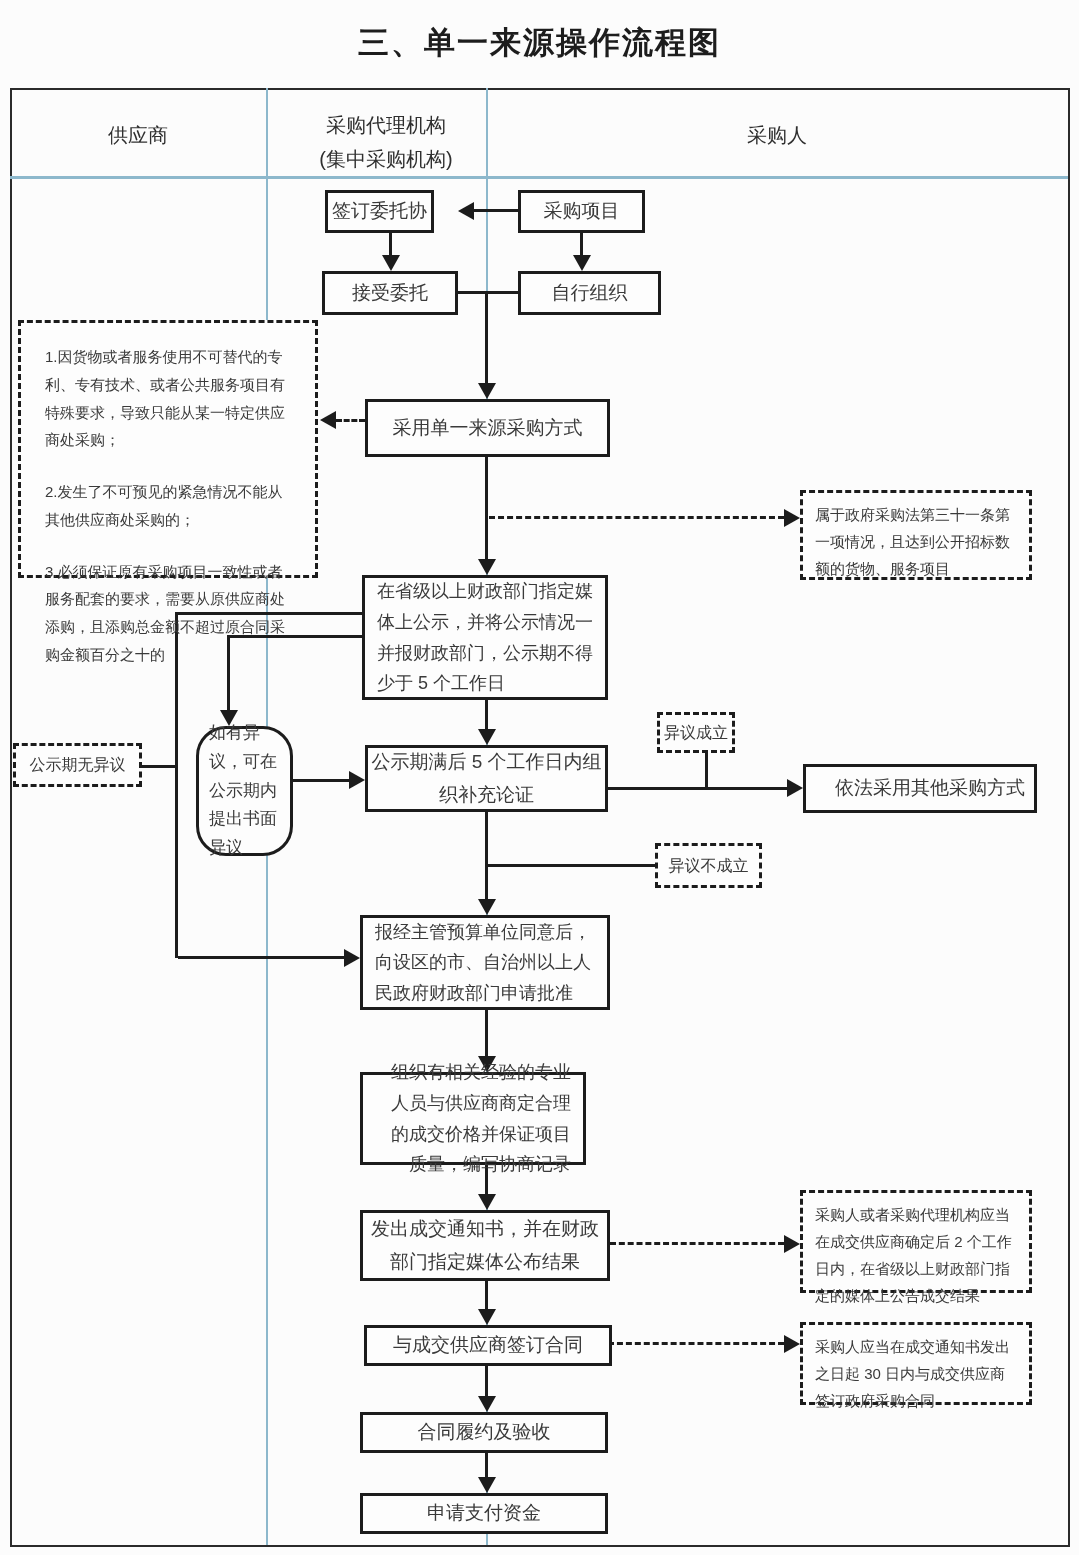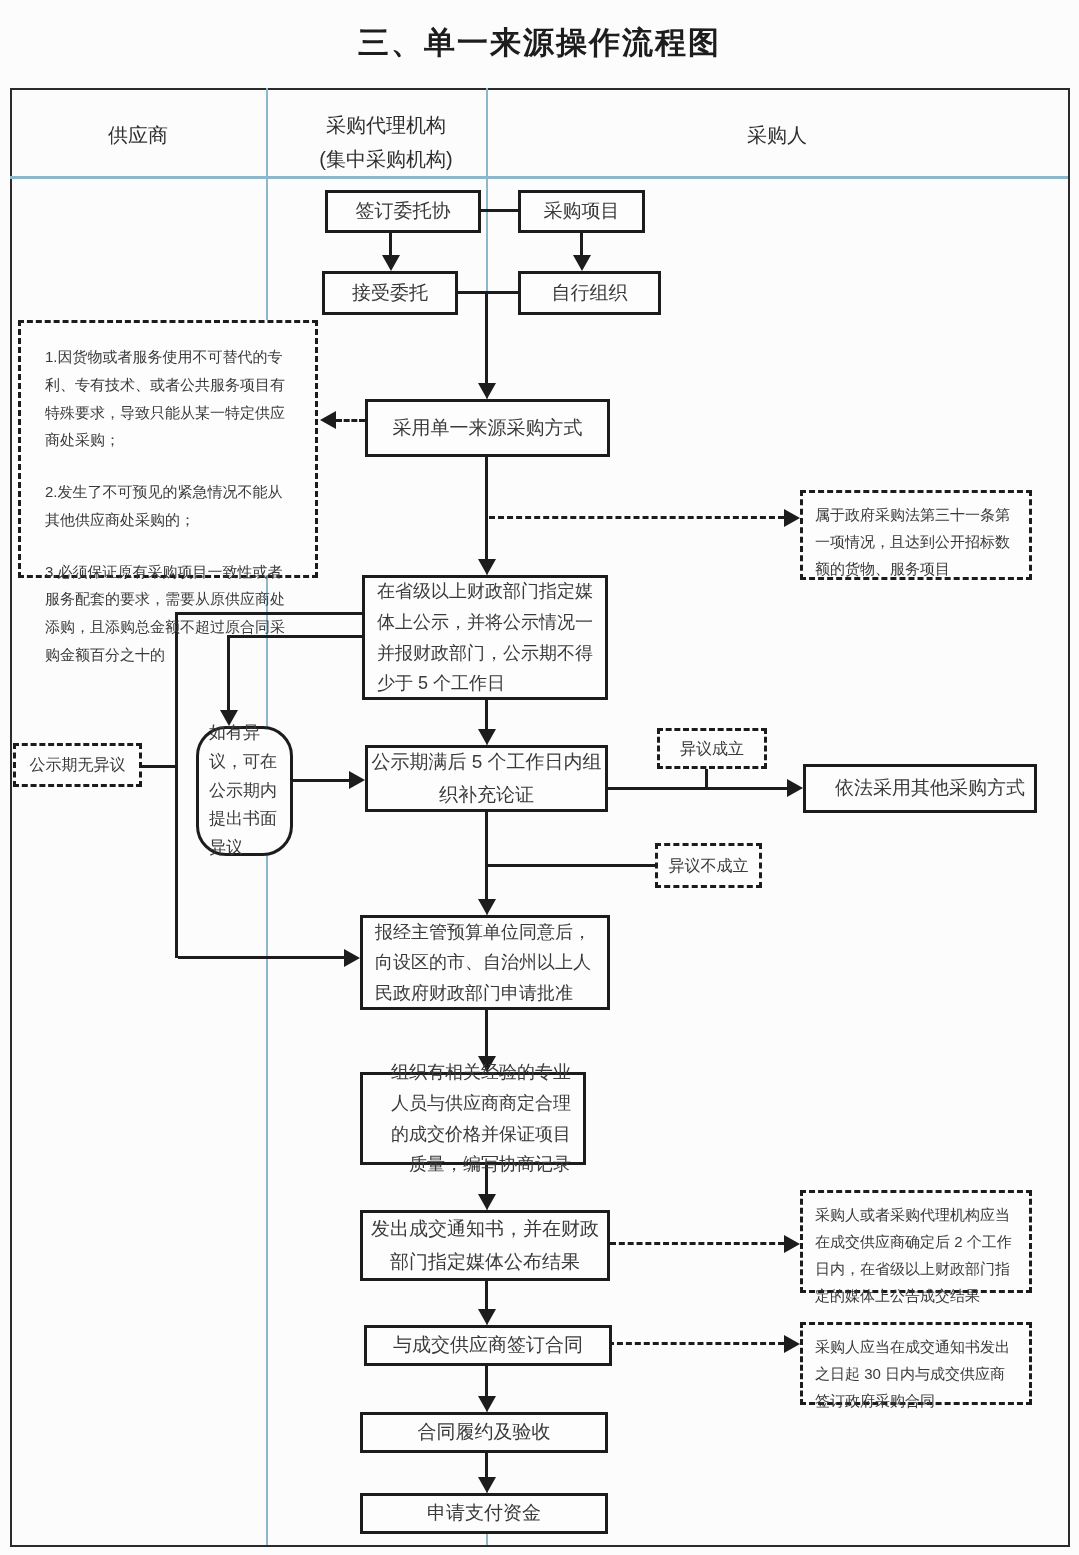--- a/index.html
+++ b/index.html
@@ -33,21 +33,21 @@
   <div class="lane-v" style="left:486px;"></div>
   <div class="lane-h"></div>
 
   <div class="lane-label" style="left:10px;top:118px;width:256px;">供应商</div>
   <div class="lane-label" style="left:266px;top:108px;width:220px;padding-left:10px;">
     <div>采购代理机构</div>
     <div>(集中采购机构)</div>
   </div>
   <div class="lane-label" style="left:486px;top:118px;width:582px;">采购人</div>
 
-  <div class="box" style="left:325px;top:190px;width:156px;height:43px;">签订委托协</div>
+  <div class="box" style="left:325px;top:190px;width:109px;height:43px;">签订委托协</div>
   <div class="box" style="left:518px;top:190px;width:127px;height:43px;">采购项目</div>
   <div class="box" style="left:322px;top:271px;width:136px;height:44px;">接受委托</div>
   <div class="box" style="left:518px;top:271px;width:143px;height:44px;">自行组织</div>
 
   <div class="box" style="left:365px;top:399px;width:245px;height:58px;">采用单一来源采购方式</div>
   <div class="box al" style="left:362px;top:575px;width:246px;height:125px;">在省级以上财政部门指定媒体上公示，并将公示情况一并报财政部门，公示期不得少于 5 个工作日</div>
   <div class="box al" style="left:196px;top:726px;width:97px;height:130px;font-size:17px;padding:6px 10px;border-radius:30px;">如有异议，可在公示期内提出书面异议</div>
   <div class="box" style="left:365px;top:745px;width:243px;height:67px;">公示期满后 5 个工作日内组织补充论证</div>
   <div class="box" style="left:803px;top:764px;width:234px;height:49px;padding-left:20px;">依法采用其他采购方式</div>
   <div class="box al" style="left:360px;top:915px;width:250px;height:95px;">报经主管预算单位同意后，向设区的市、自治州以上人民政府财政部门申请批准</div>
@@ -57,21 +57,21 @@
   <div class="box" style="left:360px;top:1412px;width:248px;height:41px;">合同履约及验收</div>
   <div class="box" style="left:360px;top:1493px;width:248px;height:41px;">申请支付资金</div>
 
   <div class="note al" style="left:18px;top:320px;width:300px;height:258px;line-height:1.85;">
     <p>1.因货物或者服务使用不可替代的专利、专有技术、或者公共服务项目有特殊要求，导致只能从某一特定供应商处采购；</p>
     <p>2.发生了不可预见的紧急情况不能从其他供应商处采购的；</p>
     <p>3.必须保证原有采购项目一致性或者服务配套的要求，需要从原供应商处添购，且添购总金额不超过原合同采购金额百分之十的</p>
   </div>
   <div class="note al" style="left:800px;top:490px;width:232px;height:90px;align-items:center;">属于政府采购法第三十一条第一项情况，且达到公开招标数额的货物、服务项目</div>
   <div class="note" style="left:13px;top:743px;width:129px;height:44px;">公示期无异议</div>
-  <div class="note" style="left:657px;top:728px;width:110px;height:41px;font-family:Liberation Serif, serif;">异议成立</div>
+  <div class="note" style="left:657px;top:712px;width:78px;height:41px;font-family:Liberation Serif, serif;">异议成立</div>
   <div class="note" style="left:655px;top:843px;width:107px;height:45px;">异议不成立</div>
   <div class="note al" style="left:800px;top:1190px;width:232px;height:103px;">采购人或者采购代理机构应当在成交供应商确定后 2 个工作日内，在省级以上财政部门指定的媒体上公告成交结果</div>
   <div class="note al" style="left:800px;top:1322px;width:232px;height:83px;">采购人应当在成交通知书发出之日起 30 日内与成交供应商签订政府采购合同</div>
 
   <div class="hline" style="left:474px;top:209px;width:44px;height:3px;"></div>
   <div class="arr arr-l" style="left:458px;top:202px;"></div>
 
   <div class="vline" style="left:389px;top:233px;width:3px;height:22px;"></div>
   <div class="arr arr-d" style="left:382px;top:255px;"></div>
 

